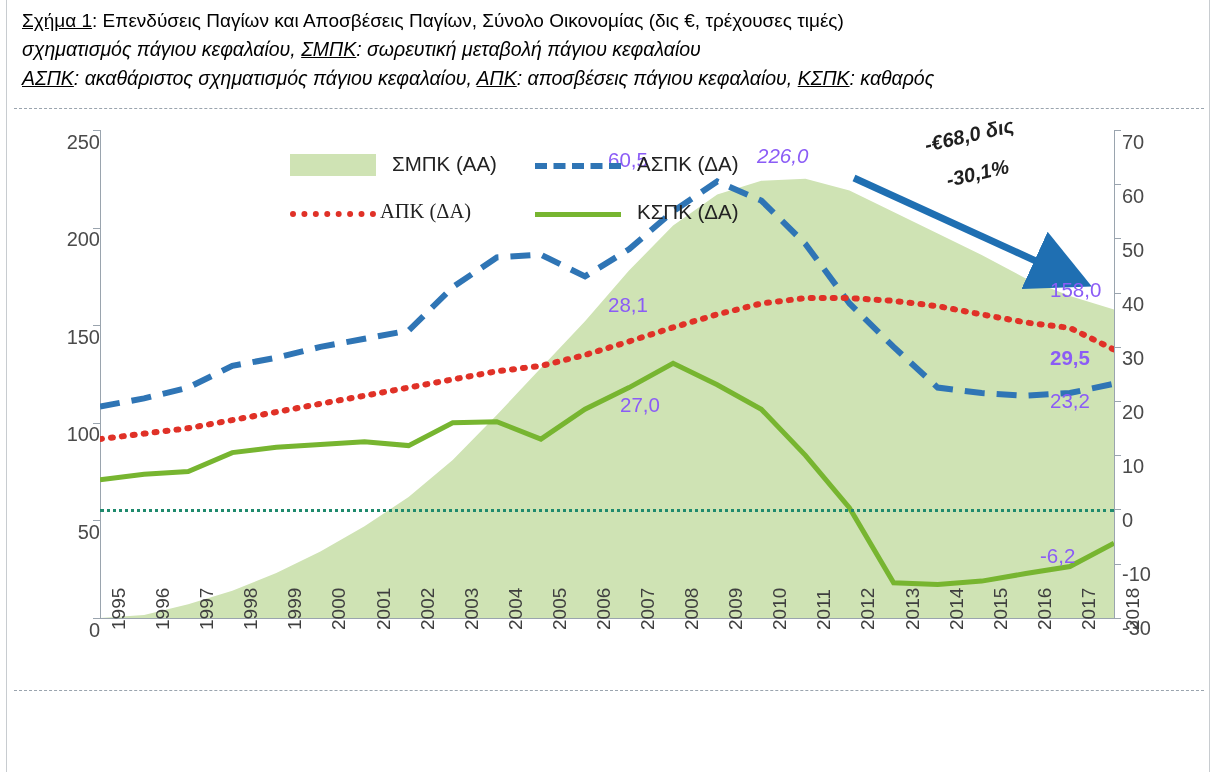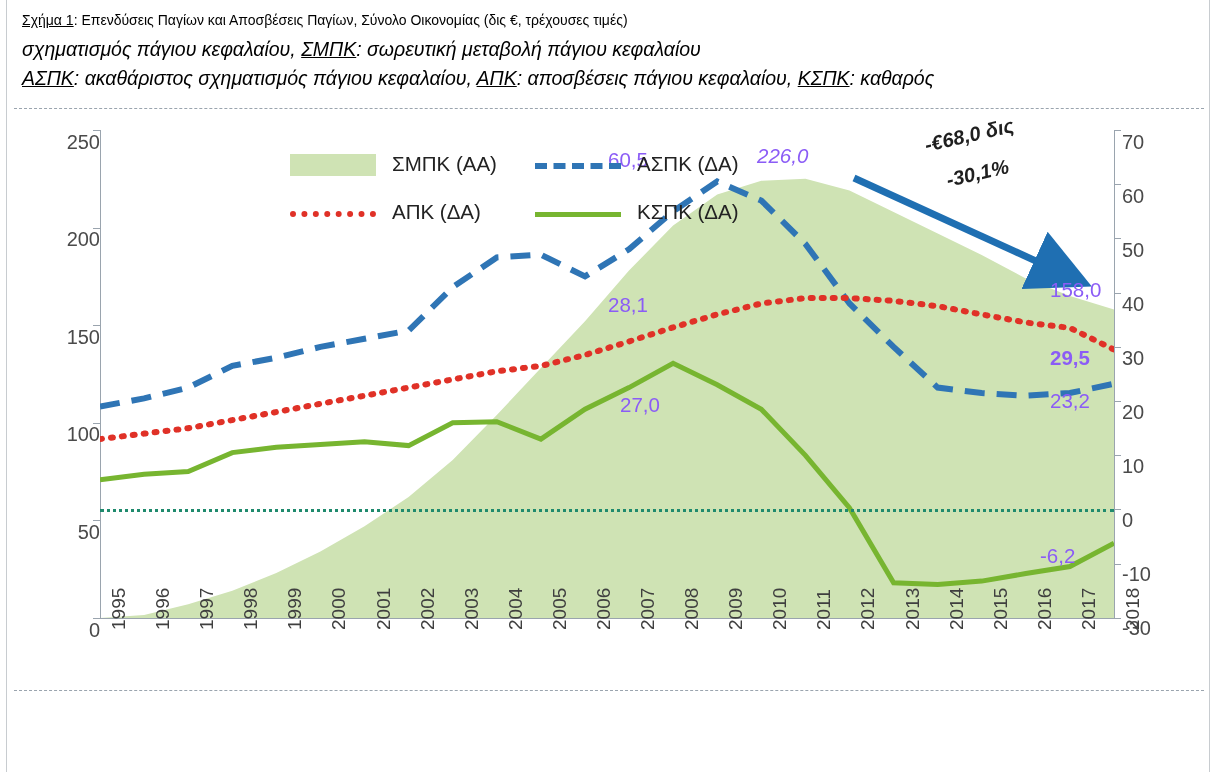--- a/index.html
+++ b/index.html
@@ -11,21 +11,21 @@
     color:#000000;
     overflow:hidden;
   }
   .page { position:relative; width:1216px; height:772px; }
 
   
   .header {
     position:absolute; left:0; top:0; width:1216px; height:110px;
     padding:6px 14px 0 22px;
   }
-  .hline { font-size:14px; line-height:29px; white-space:nowrap; }
+  .hline { font-size:19px; line-height:29px; white-space:nowrap; }
   .hline.italic { font-style:italic; font-size:19.5px; }
   .u { text-decoration:underline; }
   .hsep {
     position:absolute; left:14px; top:108px; width:1190px;
     border-top:1px dashed #9aa4ae;
   }
 
   
   .chart {
     position:absolute; left:14px; top:112px; width:1190px; height:576px;
@@ -193,21 +193,21 @@
         <div class="lg-item" style="left:0; top:6px;">
           <span class="lg-key sw-area" style="left:0; top:2px;"></span>
           <span class="lg-txt" style="left:102px; top:0;">ΣΜΠΚ (ΑΑ)</span>
         </div>
         <div class="lg-item" style="left:245px; top:6px;">
           <span class="lg-key sw-dash" style="left:0; top:11px;"></span>
           <span class="lg-txt" style="left:102px; top:0;">ΑΣΠΚ (ΔΑ)</span>
         </div>
         <div class="lg-item" style="left:0; top:54px;">
           <span class="lg-key sw-dot" style="left:0; top:11px;"></span>
-          <span class="lg-txt" style="left:102px; top:0;">ΑΠΚ (ΔΑ)</span>
+          <span class="lg-txt" style="left:90px; top:0;font-family:Liberation Serif, serif;">ΑΠΚ (ΔΑ)</span>
         </div>
         <div class="lg-item" style="left:245px; top:54px;">
           <span class="lg-key sw-solid" style="left:0; top:12px;"></span>
           <span class="lg-txt" style="left:102px; top:0;">ΚΣΠΚ (ΔΑ)</span>
         </div>
       </div>
     </div>
 
     <div id="xlabels">
         <div class="xlab" style="left: 94px; top: 518px;">1995</div>

